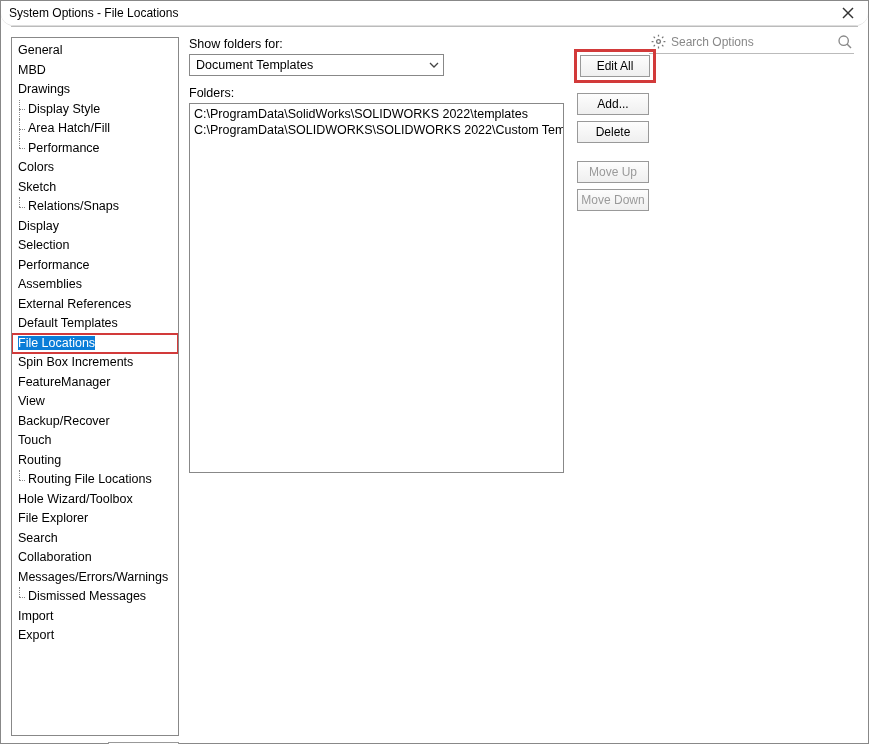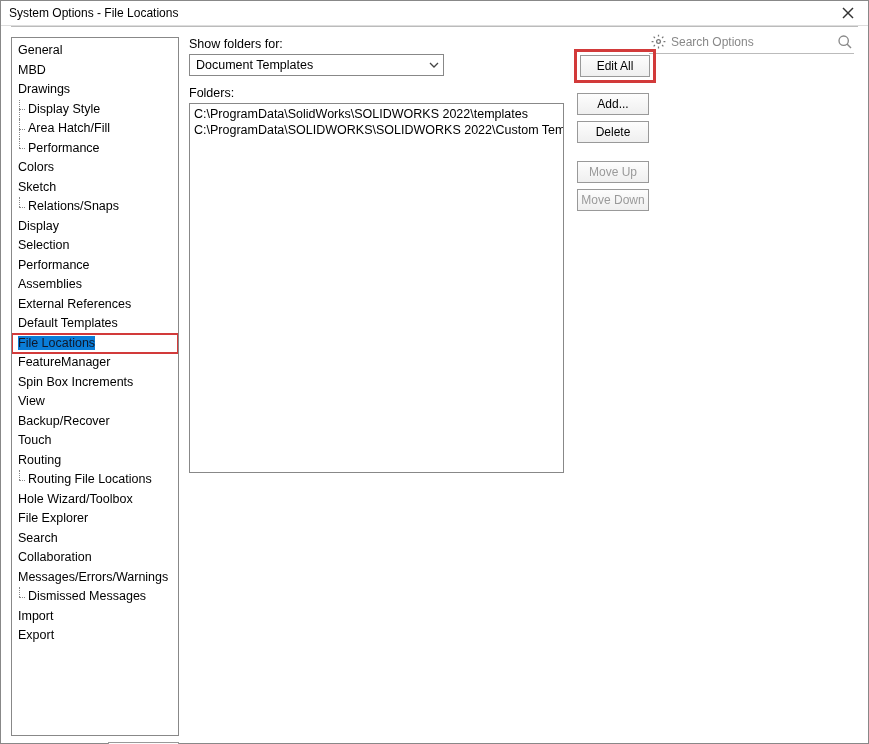--- a/index.html
+++ b/index.html
@@ -19,20 +19,21 @@
   background: #fff;
   display: flex;
   flex-direction: column;
 }
 .titlebar {
   height: 28px;
   display: flex;
   align-items: center;
   padding: 0 8px;
   border-bottom: 1px solid #ddd;
+  border-radius: 14px;
 }
 .titlebar .title { flex: 1; font-size: 12px; }
 .titlebar .close {
   width: 24px; height: 24px;
   display: flex; align-items: center; justify-content: center;
   cursor: pointer;
 }
 .topbar {
   height: 36px;
   display: flex;
@@ -113,21 +114,21 @@
   content: "";
   position: absolute;
   left: 7px;
   top: 50%;
   width: 6px;
   border-top: 1px dotted #888;
 }
 .tree-sub.cont::before { bottom: 0; }
 .tree-item.selected .label-text {
   background: #0a7dd8;
-  color: #0f172a;
+  color: #ffffff;
 }
 .tree-item.highlighted {
   outline: 2px solid #d23a3a;
   outline-offset: -1px;
 }
 .reset-wrap {
   width: 168px;
   margin-top: 6px;
   display:flex;
   justify-content:flex-end;
@@ -252,22 +253,22 @@
           <div class="tree-item"><span class="label-text">Colors</span></div>
           <div class="tree-item"><span class="label-text">Sketch</span></div>
           <div class="tree-item tree-sub"><span class="label-text">Relations/Snaps</span></div>
           <div class="tree-item"><span class="label-text">Display</span></div>
           <div class="tree-item"><span class="label-text">Selection</span></div>
           <div class="tree-item"><span class="label-text">Performance</span></div>
           <div class="tree-item"><span class="label-text">Assemblies</span></div>
           <div class="tree-item"><span class="label-text">External References</span></div>
           <div class="tree-item"><span class="label-text">Default Templates</span></div>
           <div class="tree-item selected highlighted"><span class="label-text">File Locations</span></div>
+          <div class="tree-item"><span class="label-text">Spin Box Increments</span></div>
           <div class="tree-item"><span class="label-text">FeatureManager</span></div>
-          <div class="tree-item"><span class="label-text">Spin Box Increments</span></div>
           <div class="tree-item"><span class="label-text">View</span></div>
           <div class="tree-item"><span class="label-text">Backup/Recover</span></div>
           <div class="tree-item"><span class="label-text">Touch</span></div>
           <div class="tree-item"><span class="label-text">Routing</span></div>
           <div class="tree-item tree-sub"><span class="label-text">Routing File Locations</span></div>
           <div class="tree-item"><span class="label-text">Hole Wizard/Toolbox</span></div>
           <div class="tree-item"><span class="label-text">File Explorer</span></div>
           <div class="tree-item"><span class="label-text">Search</span></div>
           <div class="tree-item"><span class="label-text">Collaboration</span></div>
           <div class="tree-item"><span class="label-text">Messages/Errors/Warnings</span></div>

